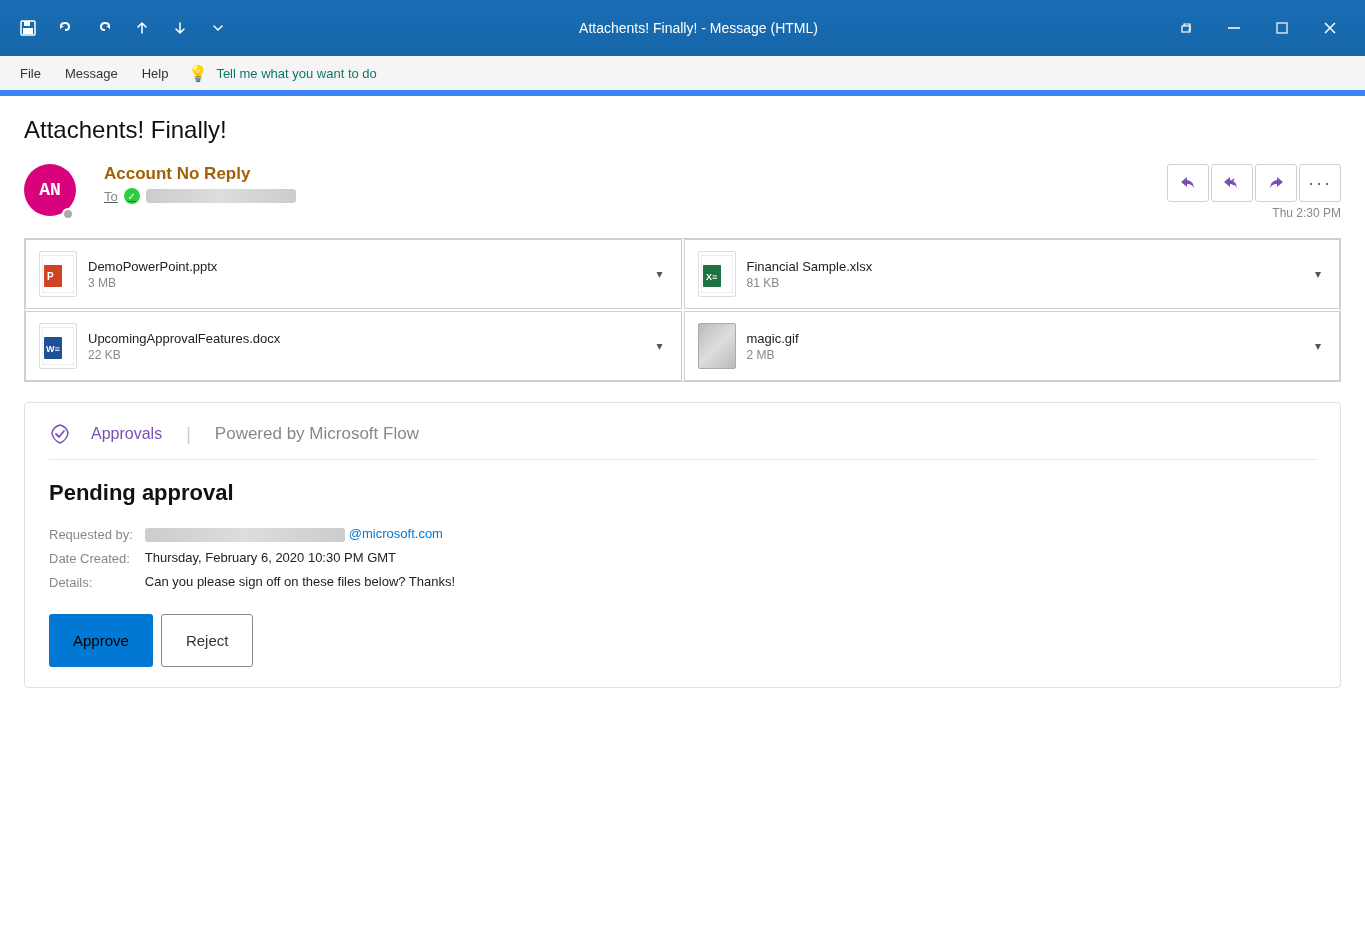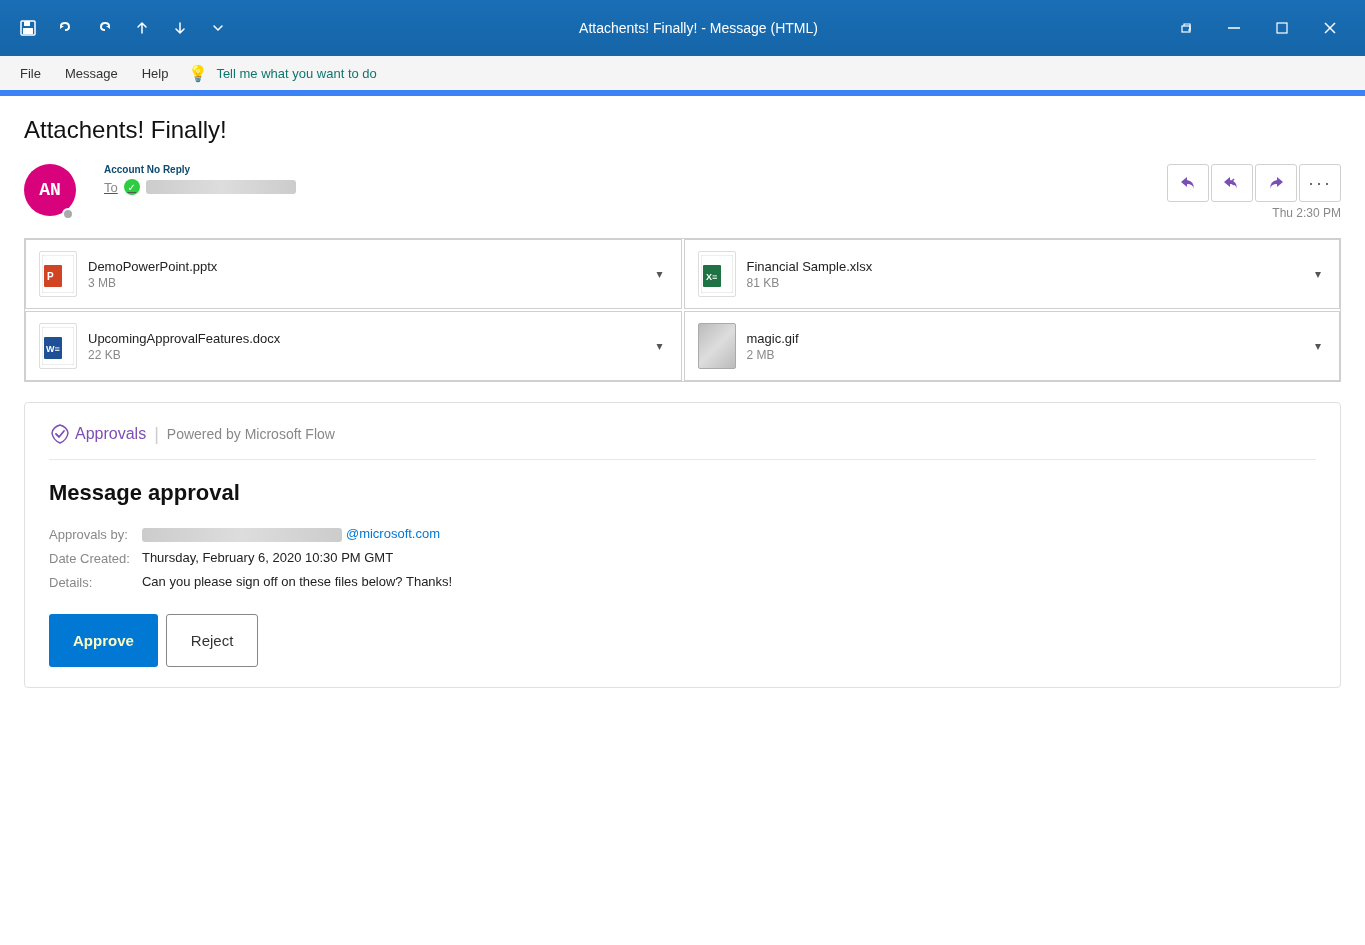--- a/index.html
+++ b/index.html
@@ -99,23 +99,23 @@
       font-weight: 600;
       display: flex; align-items: center; justify-content: center;
       flex-shrink: 0;
       margin-right: 14px;
       font-family: Liberation Mono, monospace;
     }
     .sender-info {
       flex: 1;
     }
     .sender-name {
-      font-size: 10px;
+      font-size: 17px;
       font-weight: 600;
-      color: #0c4a6e;
+      color: #a16207;
       margin-bottom: 4px;
     }
     .sender-to {
       display: flex;
       align-items: center;
       gap: 6px;
       font-size: 13px;
       color: #555;
       text-decoration: underline;
     }
@@ -252,40 +252,40 @@
     
     .email-body-card {
       border: 1px solid #e0e0e0;
       border-radius: 4px;
       padding: 20px 24px;
       margin-bottom: 20px;
     }
     .approvals-header {
       display: flex;
       align-items: center;
-      gap: 4px;
+      gap: 20px;
       padding-bottom: 14px;
       border-bottom: 1px solid #e8e8e8;
       margin-bottom: 20px;
     }
     .approvals-icon-container {
       display: flex; align-items: center; justify-content: center;
     }
     .approvals-title {
       font-size: 16px;
       font-weight: 400;
       color: #7b4fb5;
     }
     .approvals-separator {
       color: #ccc;
       font-size: 18px;
       margin: 0 4px;
     }
     .approvals-powered {
-      font-size: 14px;
+      font-size: 17px;
       color: #888;
     }
     .pending-title {
       font-size: 22px;
       font-weight: 700;
       color: #111;
       margin-bottom: 20px;
     }
     .info-grid {
       display: grid;
@@ -311,25 +311,25 @@
       margin-right: 4px;
     }
     .ms-link { color: #0078d4; text-decoration: none; }
     .action-buttons {
       display: flex;
       gap: 8px;
       margin-top: 8px;
     }
     .btn-approve {
       background: #0078d4;
-      color: #fef9c3;
+      color: #000000;
       border: none;
       padding: 18px 24px;
       font-size: 15px;
-      font-weight: 700;
+      font-weight: 400;
       cursor: pointer;
       border-radius: 3px;
     }
     .btn-reject {
       background: white;
       color: #333;
       border: 1px solid #888;
       padding: 10px 24px;
       font-size: 15px;
       font-weight: 400;
@@ -527,24 +527,24 @@
         <svg width="22" height="22" viewBox="0 0 22 22">
           <path d="M11 2 Q4 4 3 10 Q4 17 11 20 Q18 17 19 10 Q18 4 11 2Z" stroke="#7b4fb5" stroke-width="1.5" fill="none"></path>
           <path d="M7 11 L10 14 L15 8" stroke="#7b4fb5" stroke-width="1.8" fill="none" stroke-linecap="round"></path>
         </svg>
       </div>
       <span class="approvals-title">Approvals</span>
       <span class="approvals-separator">|</span>
       <span class="approvals-powered">Powered by Microsoft Flow</span>
     </div>
 
-    <div class="pending-title">Message approval</div>
+    <div class="pending-title">Pending approval</div>
 
     <div class="info-grid">
-      <span class="info-label">Approvals by:</span>
+      <span class="info-label">Requested by:</span>
       <span class="info-value">
         <span class="blurred-email-long"></span><a class="ms-link">@microsoft.com</a>
       </span>
       <span class="info-label">Date Created:</span>
       <span class="info-value">Thursday, February 6, 2020 10:30 PM GMT</span>
       <span class="info-label">Details:</span>
       <span class="info-value">Can you please sign off on these files below? Thanks!</span>
     </div>
 
     <div class="action-buttons">

